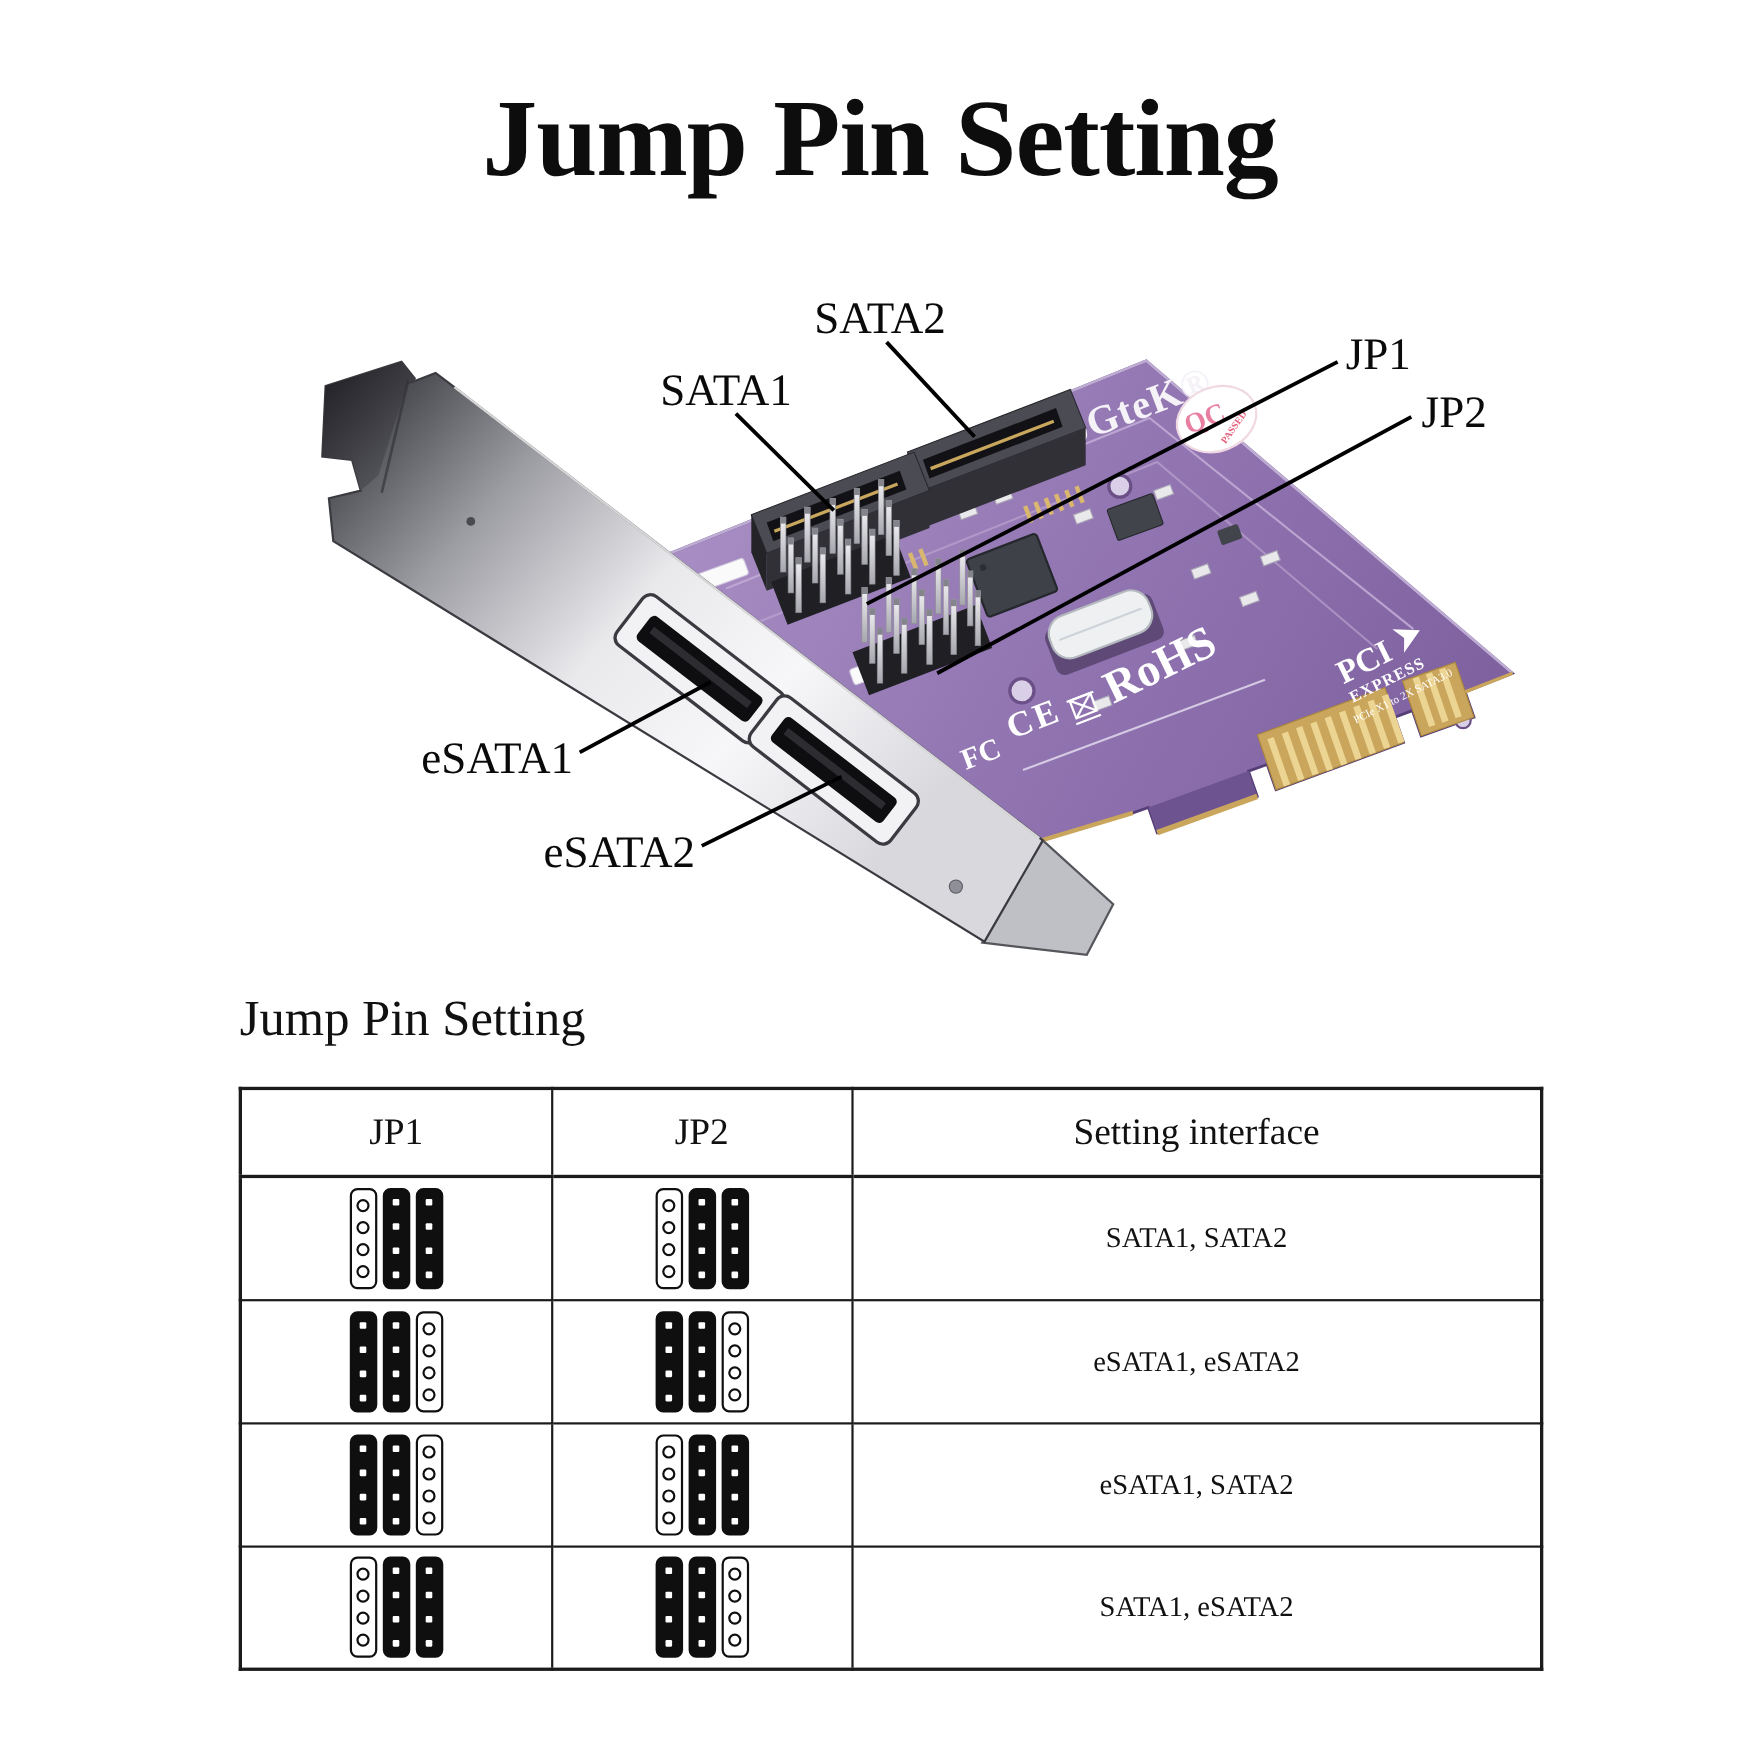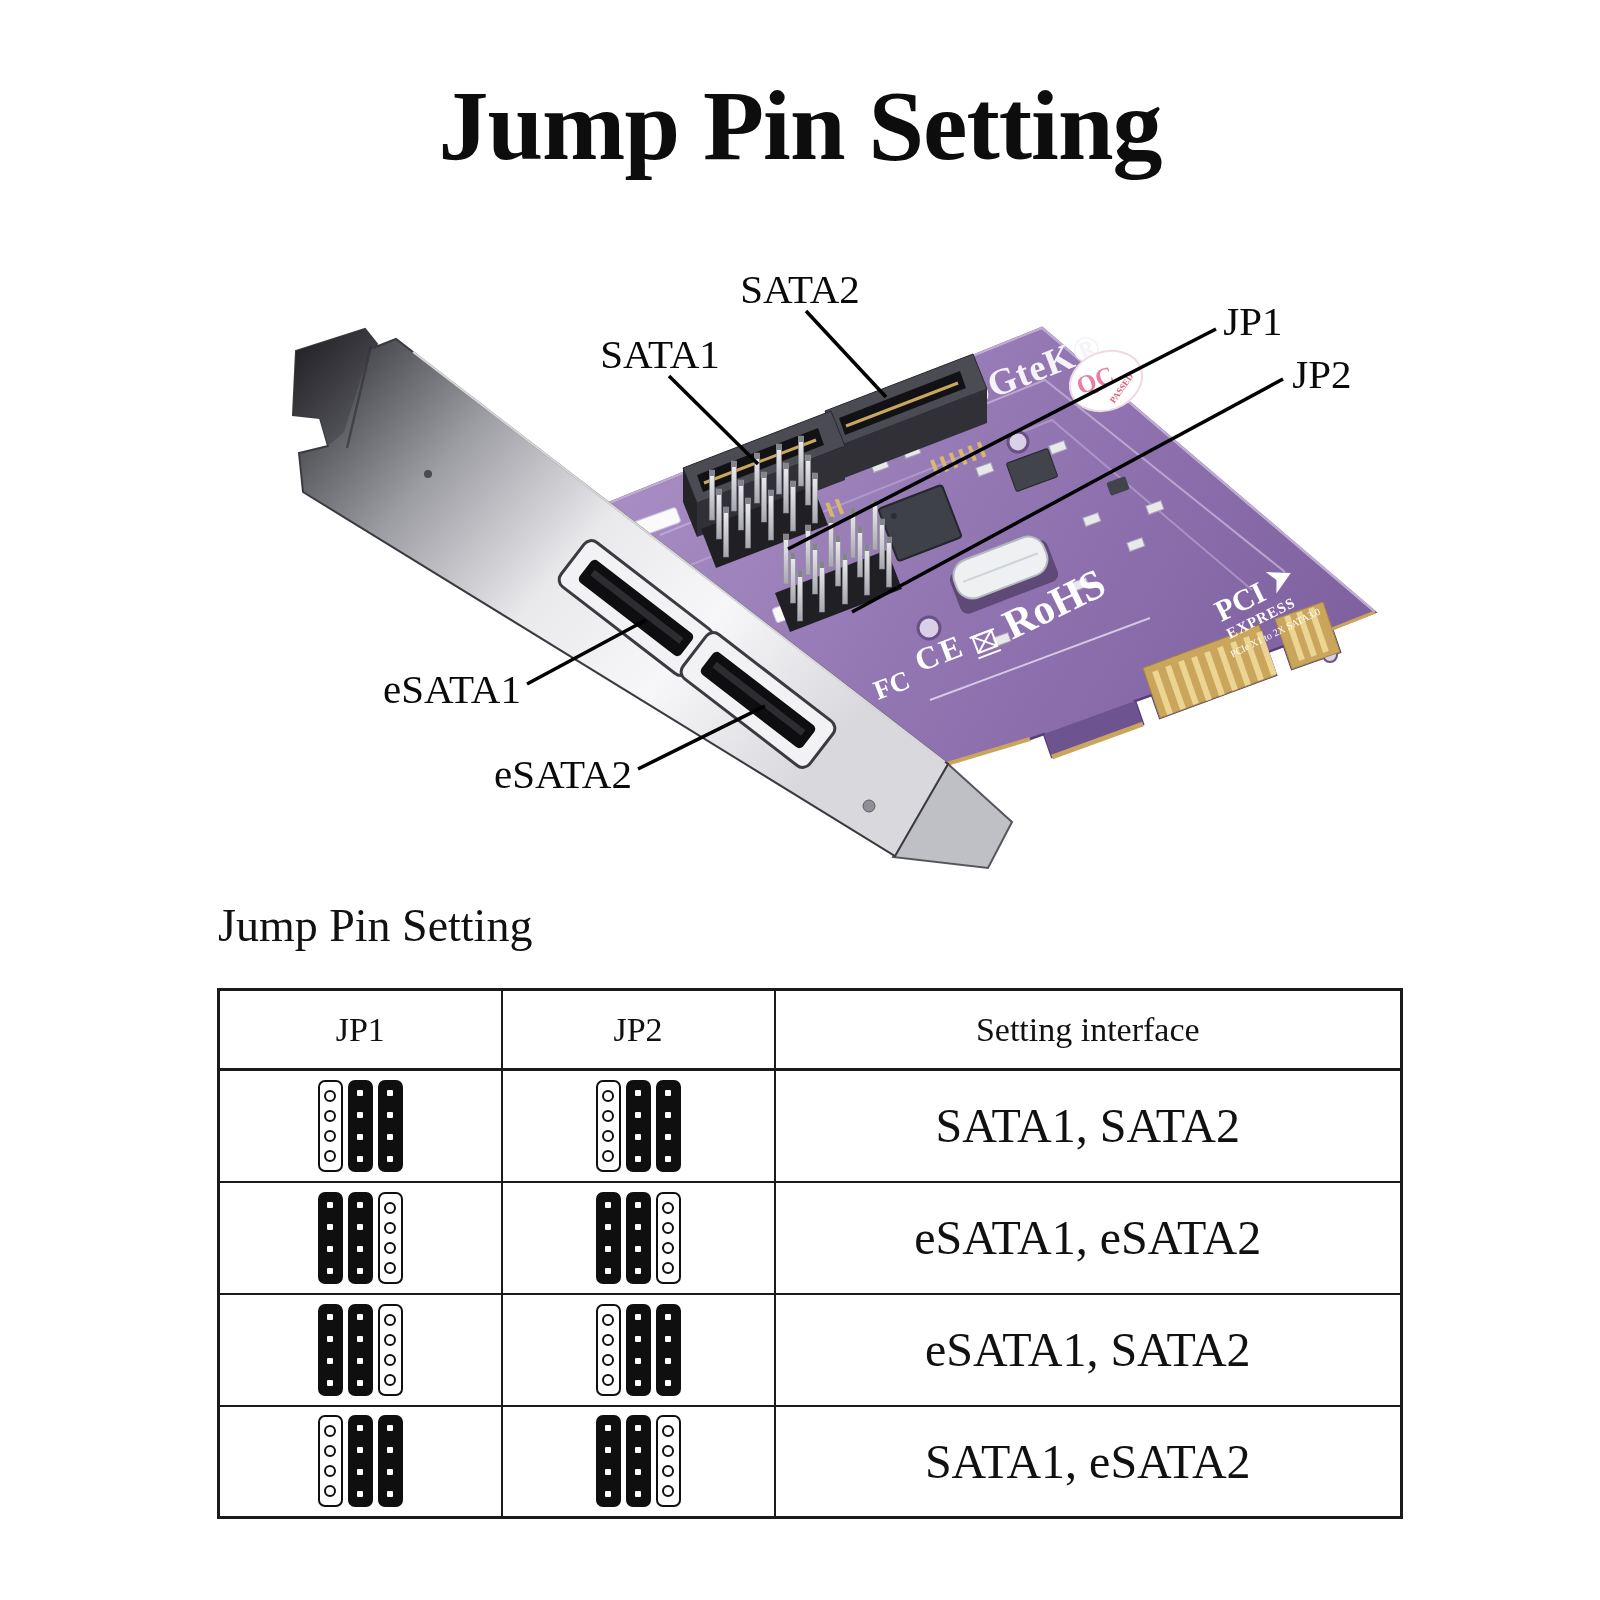--- a/index.html
+++ b/index.html
@@ -12,21 +12,21 @@
   .illustration{position:absolute;left:0;top:0;}
 
   .jp-table{position:absolute;left:217px;top:988px;}
   .jp-table table{border-collapse:collapse;table-layout:fixed;width:1183px;
         border:3px solid #1b1b1b;}
   .jp-table th,.jp-table td{border:2px solid #1b1b1b;text-align:center;vertical-align:middle;
         padding:0;font-weight:400;}
   .jp-table thead tr{height:80px;}
   .jp-table thead th{font-size:34px;border-bottom:3px solid #1b1b1b;}
   .jp-table tbody tr{height:112px;}
-  .iface{font-size:48px;}
+  .iface{font-size:26px;}
 
   .jumper{display:inline-flex;gap:5px;vertical-align:middle;}
   .strip{width:25px;height:92px;border-radius:7px;box-sizing:border-box;
         display:flex;flex-direction:column;justify-content:space-between;align-items:center;
         padding:8px 0;}
   .strip.open{background:#fff;border:2px solid #0f0f0f;}
   .strip.closed{background:#0f0f0f;border:2px solid #0f0f0f;}
   .strip.open .dot{width:8px;height:8px;border:2px solid #0f0f0f;border-radius:50%;background:#fff;}
   .strip.closed .dot{width:6px;height:6px;background:#fff;border-radius:1px;}
 </style>

